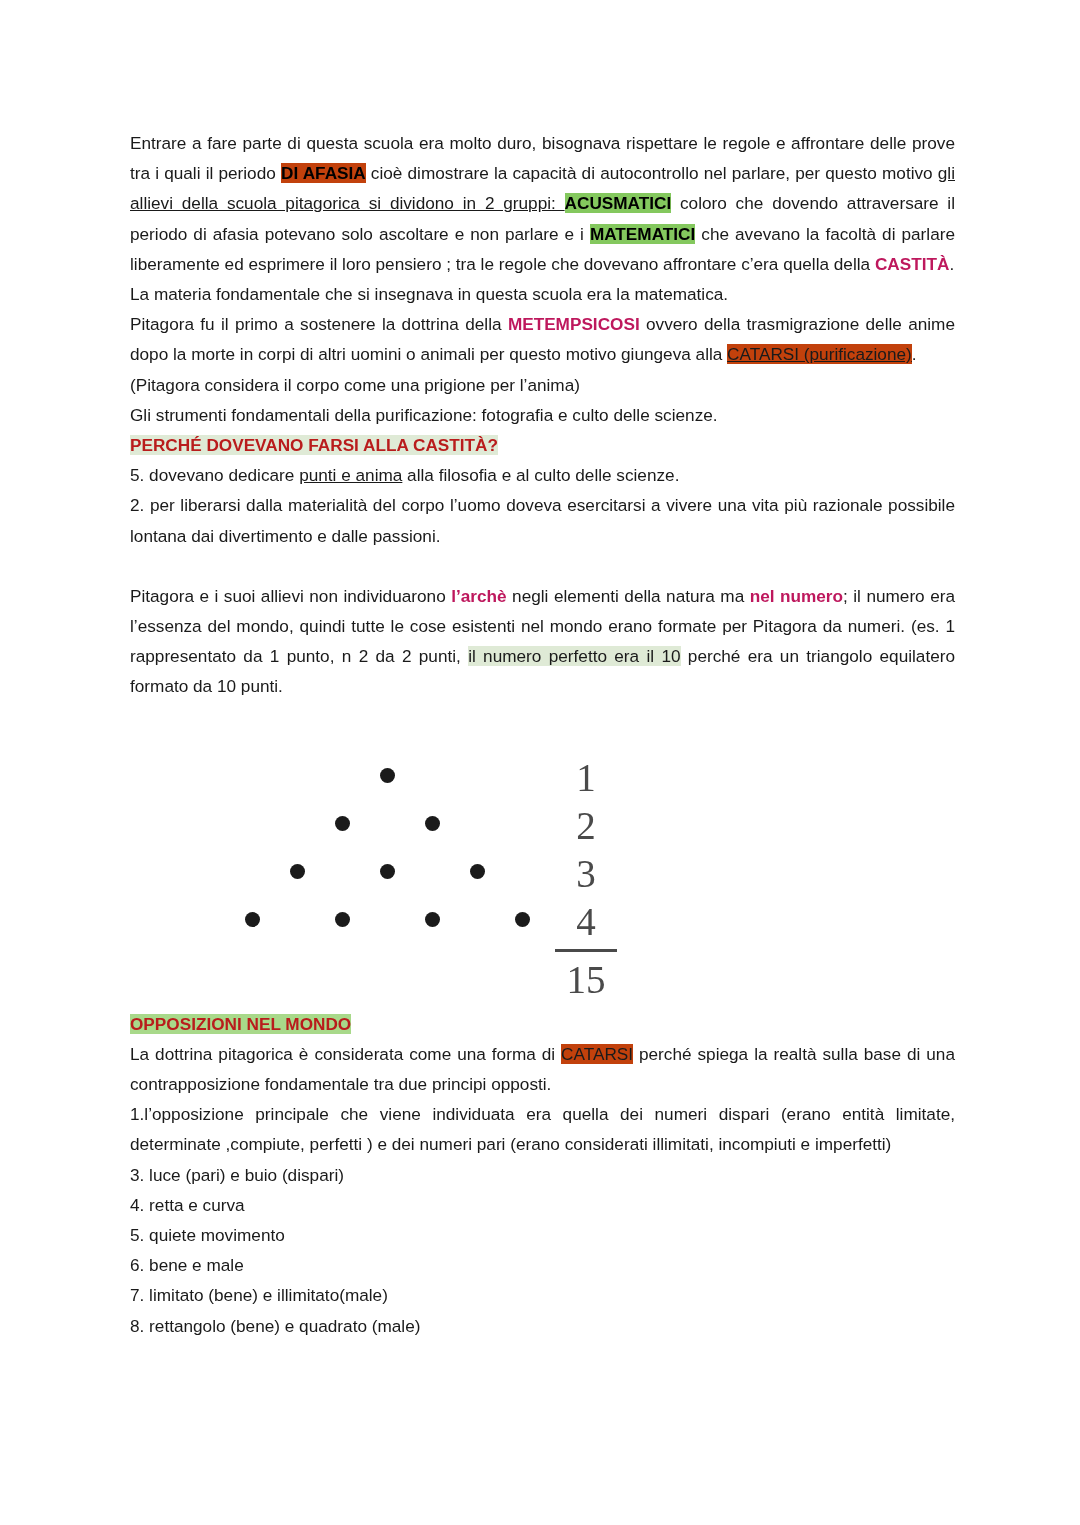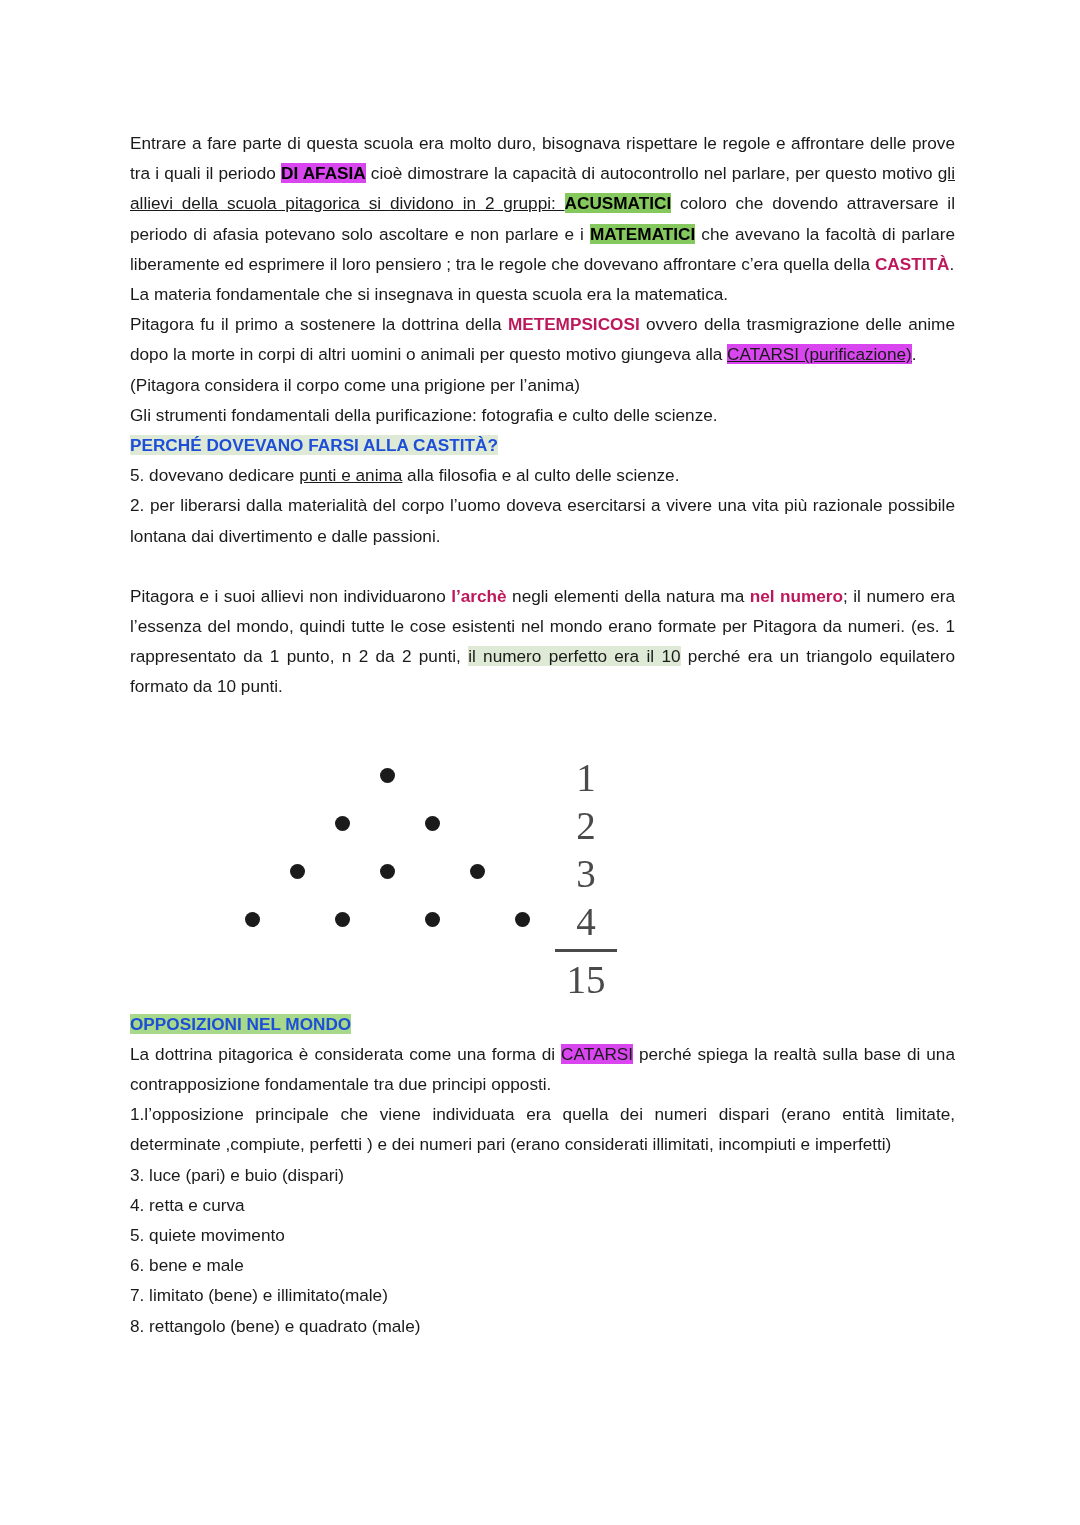--- a/index.html
+++ b/index.html
@@ -29,30 +29,30 @@
     color: #1a1a1a;
   }
   p {
     margin: 0;
   }
   p.justified {
     text-align: justify;
     text-align-last: left;
   }
   .hl-pale      { background-color: #dfead6; }
-  .hl-light     { background-color: #d946ef; }
+  .hl-light     { background-color: #c2410c; }
   .hl-mid       { background-color: #a8d98a; }
   .hl-strong    { background-color: #84c85e; }
   .green-bold   { color: #be185d; font-weight: bold; }
   .black-bold   { color: #000000; font-weight: bold; }
   .uline        { text-decoration: underline; }
   .heading-hl {
     display: inline;
     font-weight: bold;
-    color: #1d4ed8;
+    color: #b91c1c;
   }
   .spacer-para { height: 30px; }
 
   
   .figure {
     position: relative;
     width: 420px;
     height: 255px;
     margin: 52px 0 0 100px;
   }

